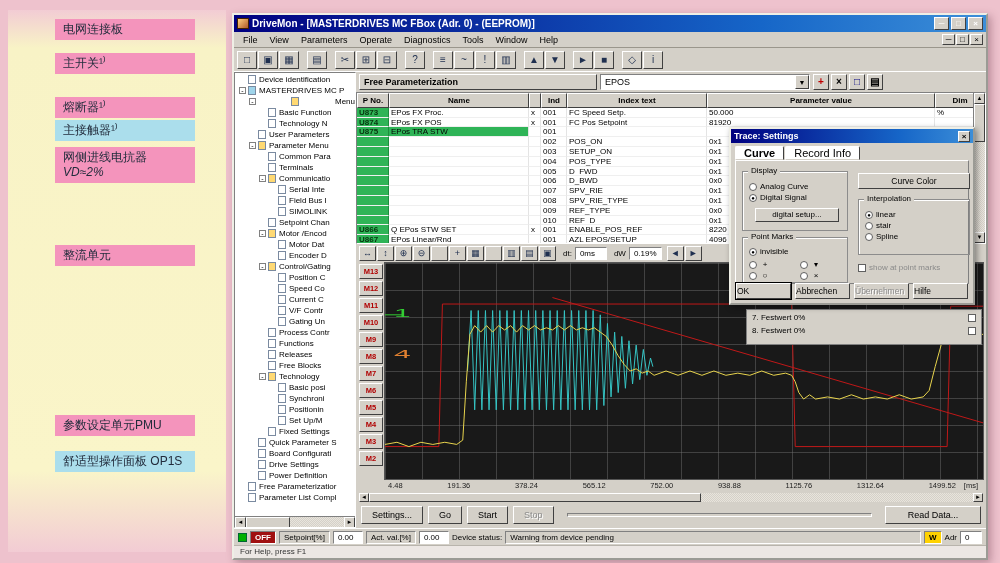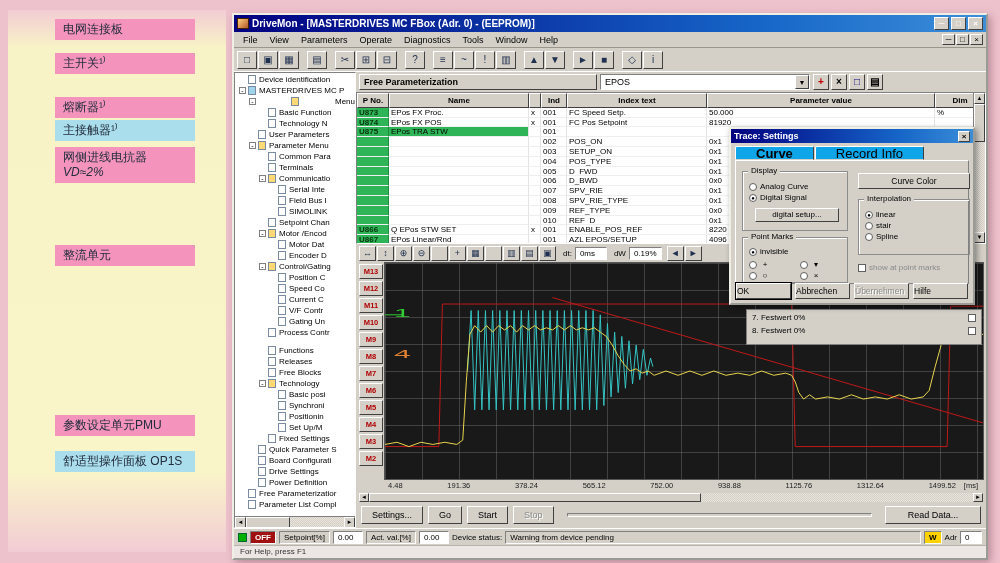--- a/index.html
+++ b/index.html
@@ -93,21 +93,21 @@
   .off-box{background:#a01010;color:#fff;font-weight:bold}
   .warn-badge{background:#ffd200;font-weight:bold;text-align:center;min-width:15px}
   .helpline{height:13px;background:#ece7e4;font-size:8px;line-height:12px;padding-left:6px;border-top:1px solid #b8b4ac;color:#333}
   
   .dialog{position:absolute;left:495px;top:112px;width:246px;height:178px;background:#d4d0c8;
     border:2px outset #efefe6;z-index:20;box-shadow:2px 2px 6px rgba(0,0,0,.4)}
   .dlg-title{height:14px;background:linear-gradient(90deg,#000080,#1666c8 70%,#3c8ed8);color:#fff;
     font-size:9px;font-weight:bold;display:flex;align-items:center;padding:0 3px}
   .dlg-close{margin-left:auto;width:12px;height:11px;font-size:8px;line-height:9px;text-align:center;color:#000}
   .tabs{display:flex;padding:3px 4px 0;gap:1px}
-  .tab{height:14px;padding:0 20px;font-size:13px;line-height:13px;background:#0ea5e9;
+  .tab{height:14px;padding:0 8px;font-size:11px;line-height:13px;background:#ffffff;
     border:1px solid;border-color:#fff #404040 #d4d0c8 #fff;border-radius:2px 2px 0 0}
   .tab.active{font-weight:bold;position:relative;z-index:2}
   .dlg-body{height:124px;margin:0 4px;position:relative;background:#d4d0c8;
     border:1px solid;border-color:#fff #808080 #808080 #fff}
   .group{position:absolute;border:1px solid #8c8c8c;box-shadow:inset 1px 1px 0 #fff}
   .group-label{position:absolute;top:-6px;left:5px;background:#d4d0c8;padding:0 3px;font-size:8px}
   .g-display{left:6px;top:10px;width:106px;height:60px}
   .g-interp{left:122px;top:38px;width:112px;height:56px}
   .g-marks{left:6px;top:76px;width:106px;height:46px}
   .radio{display:flex;align-items:center;gap:3px;font-size:8px;height:11px;padding-left:6px}
@@ -373,21 +373,21 @@
               <span class="tree-icon"></span>
               <span>Gating Un</span>
             </div>
 
             <div class="tree-item" style="padding-left: 22px;">
               <span class="expand"></span>
               <span class="tree-icon"></span>
               <span>Process Contr</span>
             </div>
 
-            <div class="tree-item" style="padding-left: 22px; margin-top: 7px;">
+            <div class="tree-item" style="padding-left: 22px;">
               <span class="expand"></span>
               <span class="tree-icon"></span>
               <span>Functions</span>
             </div>
 
             <div class="tree-item" style="padding-left: 22px;">
               <span class="expand"></span>
               <span class="tree-icon"></span>
               <span>Releases</span>
             </div>

